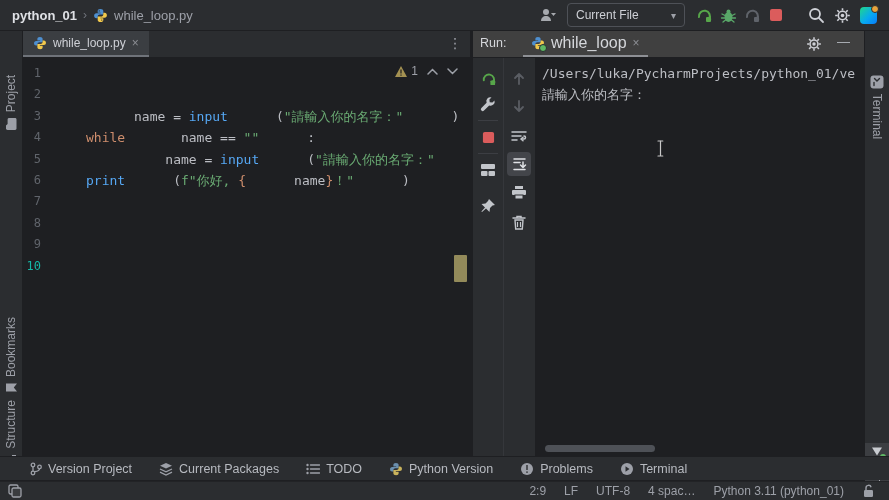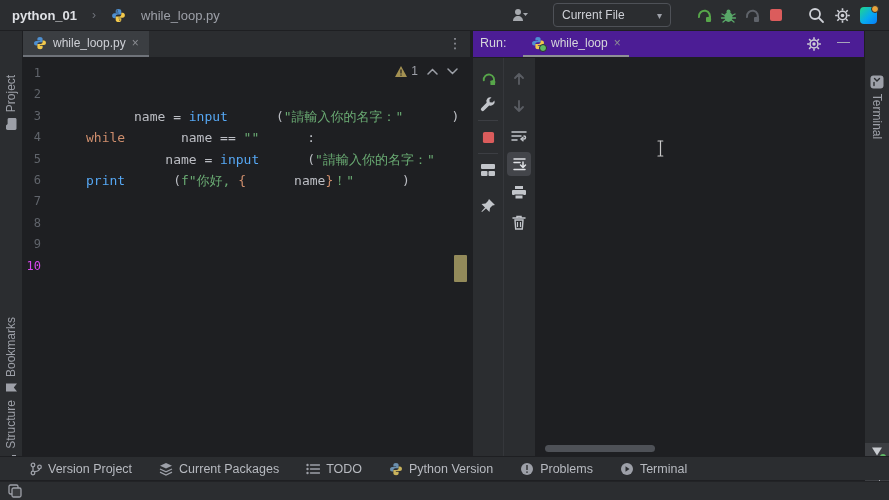--- a/index.html
+++ b/index.html
@@ -2,28 +2,28 @@
 <html><head>
 <meta charset="utf-8">
 <style>
   html,body{margin:0;padding:0;}
   body{width:889px;height:500px;position:relative;background:#1E1F22;overflow:hidden;
        font-family:"Liberation Sans",sans-serif;-webkit-font-smoothing:antialiased;}
 
   
   #titlebar{position:absolute;left:0;top:0;width:889px;height:30px;background:#2B2D30;
             border-bottom:1px solid #1E1F22;display:flex;align-items:center;}
-  .tb-left{display:flex;align-items:center;gap:15px;padding-left:12px;}
+  .tb-left{display:flex;align-items:center;gap:6px;padding-left:12px;}
   .tb-project{font-size:13px;font-weight:bold;color:#DFE1E5;}
   .tb-sep{color:#6F737A;font-size:12px;}
   .tb-file{font-size:13px;color:#9DA0A8;}
   .tb-right{margin-left:auto;display:flex;align-items:center;padding-right:10px;}
   .tb-btn{display:flex;align-items:center;justify-content:center;width:22px;height:22px;border-radius:4px;}
   .runconfig-btn{display:flex;align-items:center;justify-content:space-between;width:100px;height:22px;
-                 border:1px solid #4E5157;border-radius:4px;padding:0 8px;margin:0 22px;color:#CED0D6;font-size:12px;}
+                 border:1px solid #4E5157;border-radius:4px;padding:0 8px;margin:0 8px;color:#CED0D6;font-size:12px;}
   .runconfig-btn .arrow{color:#9DA0A8;font-size:10px;margin-left:6px;}
   .ide-logo{width:17px;height:17px;border-radius:4px;background:linear-gradient(135deg,#21D789 0%,#07A9F0 55%,#087CFA 100%);position:relative;}
   .ide-logo .dot{position:absolute;right:-2px;top:-2px;width:6px;height:6px;border-radius:50%;background:#E8A33D;border:1px solid #2B2D30;}
 
   
   .stripe{position:absolute;background:#2B2D30;}
   #stripe-left{left:0;top:31px;width:22px;height:425px;border-right:1px solid #1E1F22;}
   #stripe-right{right:0;top:31px;width:24px;height:425px;border-left:1px solid #1E1F22;}
   .stripe-item{position:absolute;width:100%;}
   .rot{position:absolute;display:flex;align-items:center;gap:5px;height:22px;justify-content:center;}
@@ -35,35 +35,35 @@
   #editor-tabbar{position:absolute;left:0;top:0;right:0;height:26px;background:#2B2D30;border-bottom:1px solid #1E1F22;}
   .ed-tab{position:absolute;left:0;top:0;height:24px;display:flex;align-items:center;gap:6px;padding:0 10px;
           background:#3B3E42;border-bottom:2px solid #6F737A;}
   .ed-tab-label{font-size:12px;color:#CED0D6;}
   .tab-close{color:#8C8E94;font-size:12px;line-height:1;}
   .kebab{position:absolute;right:8px;top:4px;color:#9DA0A8;font-size:14px;}
   #editor-body{position:absolute;left:0;top:27px;right:0;bottom:0;background:#1E1F22;overflow:hidden;}
   #code-lines{position:absolute;left:0;top:5px;right:0;}
   .code-line{display:flex;height:21.4px;line-height:21.4px;font-size:13px;}
   .gutter-num{flex:none;width:18px;text-align:right;color:#60646B;font-family:"DejaVu Sans Mono",monospace;font-size:12px;}
-  .gutter-num.active{color:#d946ef;}
+  .gutter-num.active{color:#14b8a6;}
   .code-text{padding-left:45px;white-space:pre;font-family:"DejaVu Sans Mono",monospace;}
   .tok-plain{color:#BCBEC4;margin-left:48px;} .tok-comment{color:#7A7E85;} .tok-builtin{color:#56A8F5;}
   .tok-string{color:#6AAB73;} .tok-keyword{color:#CF8E6D;} .tok-brace{color:#CF8E6D;}
   #inspection-widget{position:absolute;right:12px;top:6px;display:flex;align-items:center;gap:9px;}
   #inspection-widget .count{color:#9DA0A8;font-size:12px;margin-left:-6px;}
   #scroll-marker{position:absolute;right:3px;top:197px;width:13px;height:27px;background:#938A5A;border-radius:1px;}
 
   
-  #run-panel{position:absolute;left:473px;top:31px;width:391px;height:425px;background:#4c1d95;}
+  #run-panel{position:absolute;left:473px;top:31px;width:391px;height:425px;background:#404040;}
   #run-header{position:absolute;left:0;top:0;right:0;height:26px;border-bottom:1px solid #1E1F22;}
   #run-label{position:absolute;left:7px;top:5px;font-size:12.5px;color:#D5D7DB;}
   .run-tab{position:absolute;left:50px;top:0;height:24px;display:flex;align-items:center;gap:6px;
            padding:0 8px;border-bottom:2px solid #8E9095;}
-  .run-tab-label{font-size:12px;color:#D5D7DB;}
+  .run-tab-label{font-size:16px;color:#D5D7DB;}
   #run-gear{position:absolute;right:42px;top:5px;}
   #run-min{position:absolute;right:14px;top:3px;color:#B4B8BF;font-size:13px;}
   #run-toolbar{position:absolute;left:0;top:27px;width:62px;bottom:0;background:#2B2D30;border-right:1px solid #1E1F22;}
   .tool-col{position:absolute;top:0;bottom:0;display:flex;flex-direction:column;align-items:center;}
   .tool-col.c1{left:0;width:30px;border-right:1px solid #35373B;}
   .tool-col.c2{left:31px;width:30px;}
   .tool-btn{width:24px;height:24px;display:flex;align-items:center;justify-content:center;border-radius:4px;flex:none;}
   .tool-btn.selected{background:#43454A;}
   .tool-div{width:20px;height:1px;background:#3C3E43;margin:4px 0;flex:none;}
   #console{position:absolute;left:63px;top:27px;right:0;bottom:0;background:#1E1F22;overflow:hidden;}
@@ -402,20 +402,24 @@
             <path d="M1 3h12" stroke="#C2C5CA" stroke-width="1.5" stroke-linecap="round"></path>
             <path d="M5 3V1.5h4V3" stroke="#C2C5CA" stroke-width="1.5" fill="none"></path>
             <path d="M3 5h8l-.7 9H3.7z" fill="none" stroke="#C2C5CA" stroke-width="1.4"></path>
             <path d="M5.5 7v5M8.5 7v5" stroke="#C2C5CA" stroke-width="1.2"></path>
           </svg>
       </span>
     </div>
   </div>
 
   <div id="console">
+    <div style="padding-top:5px;">
+        <div class="console-line">/Users/luka/PycharmProjects/python_01/ve</div>
+        <div class="console-line">請輸入你的名字：</div>
+      </div>
     <div id="console-scrollbar"></div>
   </div>
 </div>
 
 <div id="mouse-ibeam">
   <svg width="9" height="17" viewBox="0 0 9 17">
       <path d="M2 1h2.2M6.8 1H4.6M4.5 1v15M2 16h2.2M6.8 16H4.6" stroke="#C8C8C8" stroke-width="1.2" fill="none" stroke-linecap="round"></path>
     </svg>
 </div>
 
@@ -482,13 +486,26 @@
   </span>
 </div>
 
 <div id="statusbar">
   <span class="left">
     <svg width="14" height="14" viewBox="0 0 14 14">
         <rect x="1" y="1" width="9" height="9" rx="1.5" fill="none" stroke="#9DA0A8" stroke-width="1.3"></rect>
         <rect x="4" y="4" width="9" height="9" rx="1.5" fill="#3A3C3F" stroke="#9DA0A8" stroke-width="1.3"></rect>
       </svg>
   </span>
+  <span class="right">
+    <span class="status-item">2:9</span>
+    <span class="status-item">LF</span>
+    <span class="status-item">UTF-8</span>
+    <span class="status-item">4 spac…</span>
+    <span class="status-item">Python 3.11 (python_01)</span>
+    <span>
+      <svg width="13" height="14" viewBox="0 0 13 14">
+          <path d="M4 6V4a2.6 2.6 0 0 1 5.1-.8" fill="none" stroke="#9DA0A8" stroke-width="1.4"></path>
+          <rect x="2" y="6" width="9" height="7" rx="1.2" fill="#9DA0A8"></rect>
+        </svg>
+    </span>
+  </span>
 </div>
 
 </body></html>

